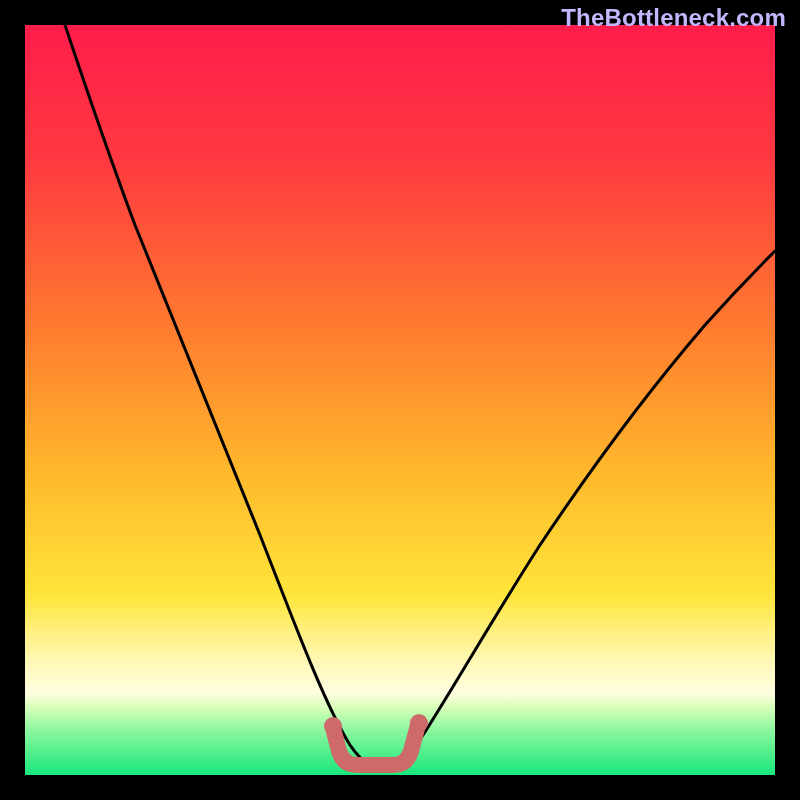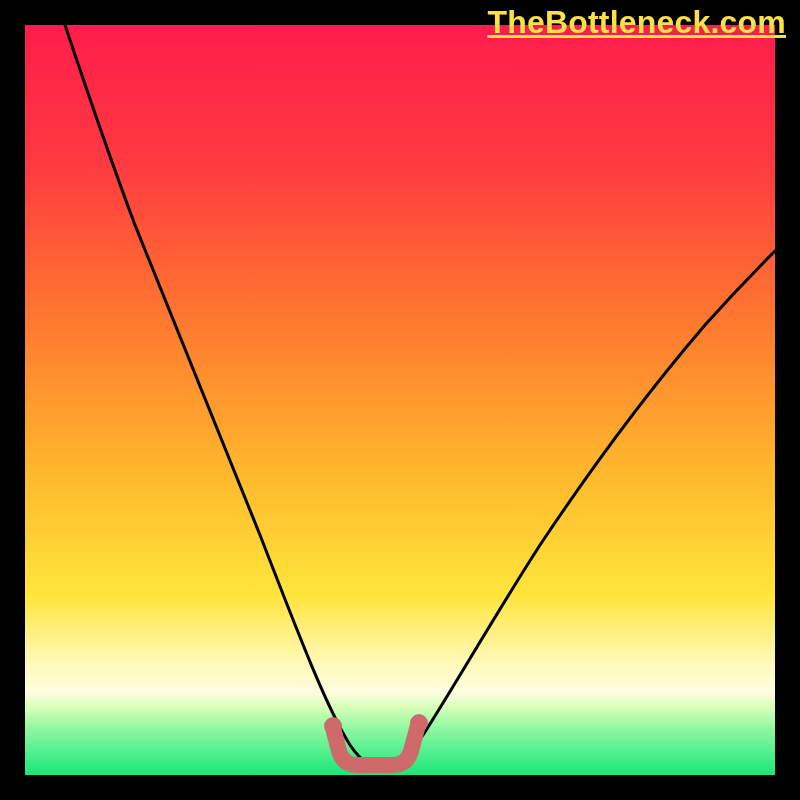--- a/index.html
+++ b/index.html
@@ -28,25 +28,24 @@
   }
   .gradient-bg {
     position: absolute;
     inset: 0;
   }
   .watermark {
     position: absolute;
     top: 4px;
     right: 14px;
     font-family: Arial, Helvetica, sans-serif;
-    font-size: 32px;
+    font-size: 24px;
     font-weight: 600;
-    color: #fde047;
+    color: #c4b5fd;
     letter-spacing: 0.2px;
-    text-decoration: underline;
   }
   svg.curves {
     position: absolute;
     inset: 0;
   }
 </style>
 </head>
 <body>
 
 <div class="frame">

